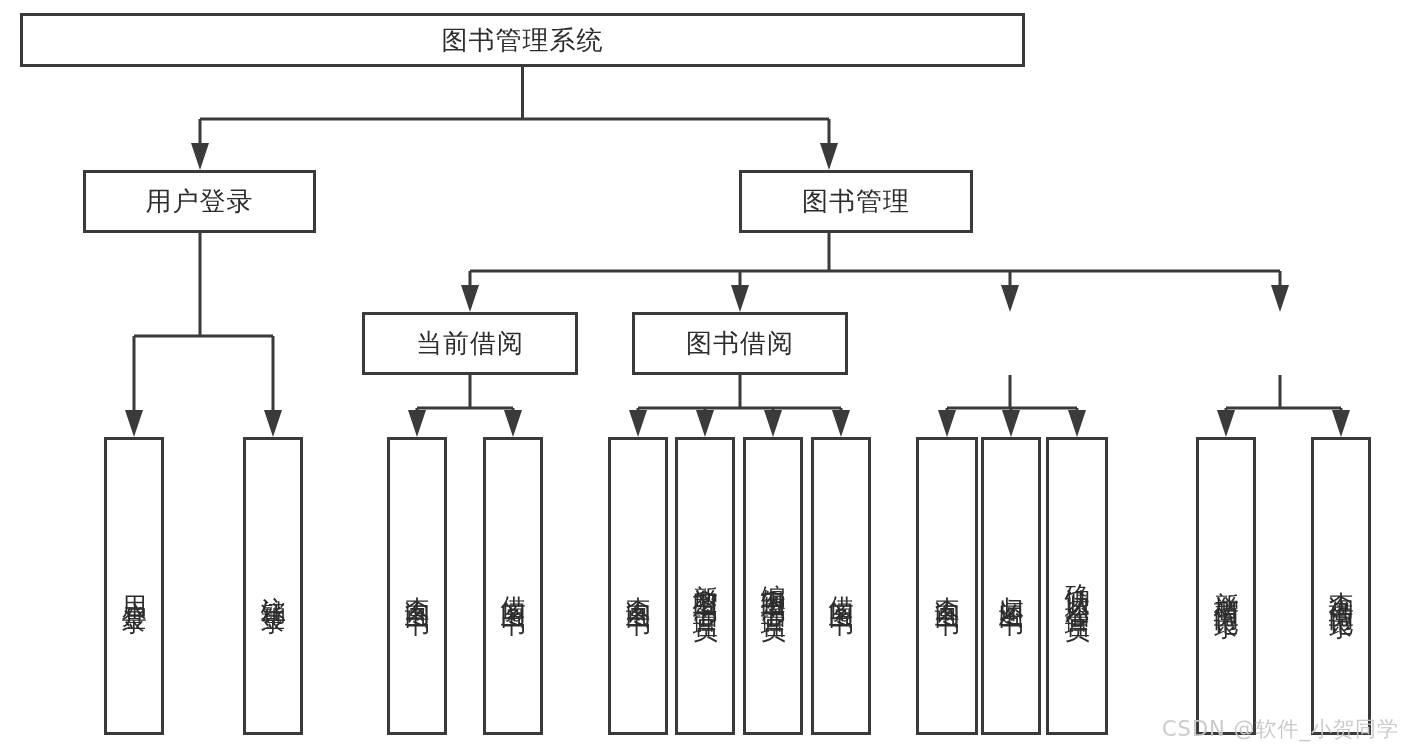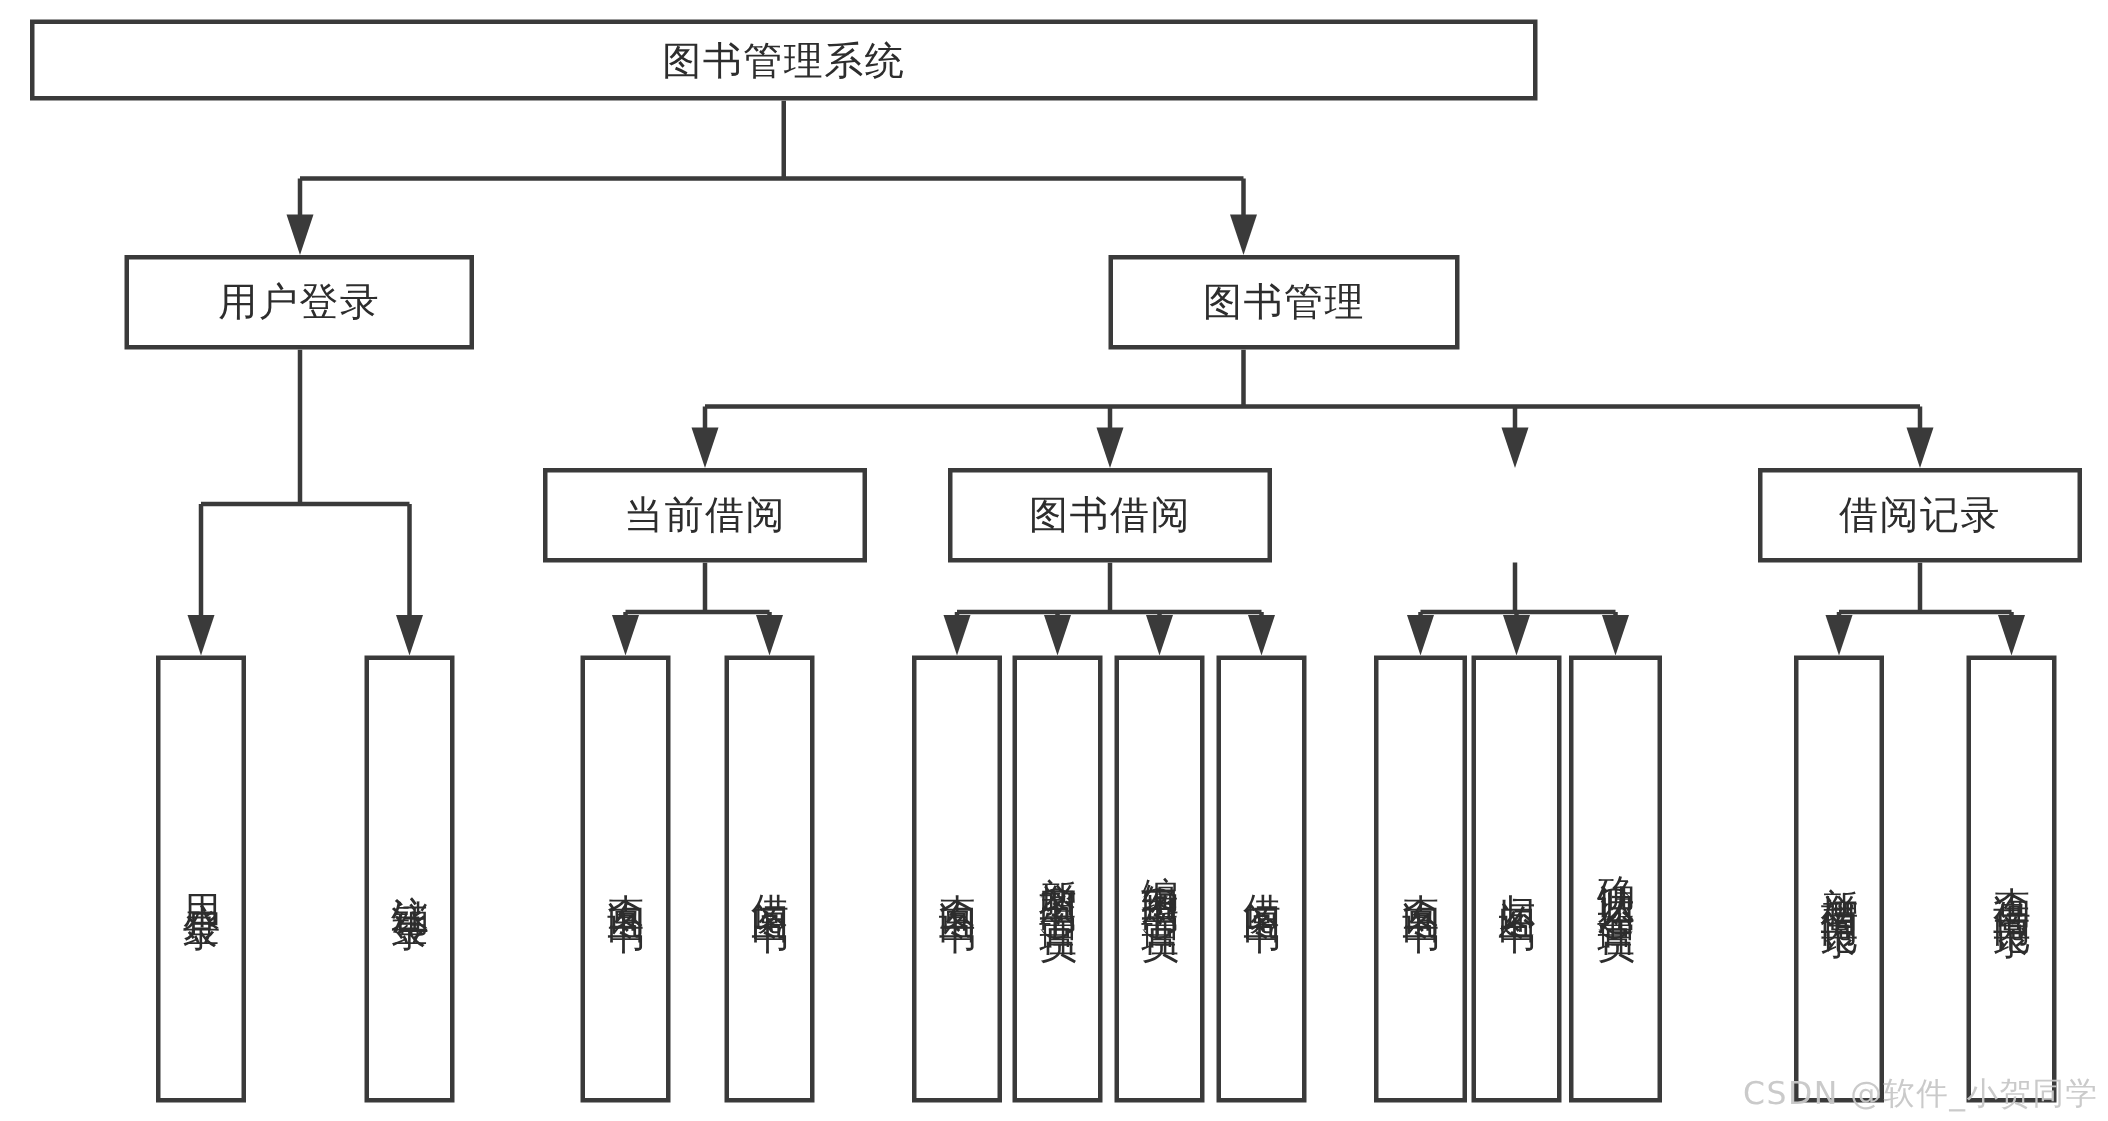--- a/index.html
+++ b/index.html
@@ -105,23 +105,20 @@
   <div class="hbox" style="left:712px;top:170px;width:234px;height:63px;margin-left:27px;">
     <span class="lbl">图书管理</span>
   </div>
 
   <div class="hbox" style="left:362px;top:312px;width:216px;height:63px;">
     <span class="lbl">当前借阅</span>
   </div>
   <div class="hbox" style="left:632px;top:312px;width:216px;height:63px;">
     <span class="lbl">图书借阅</span>
   </div>
-  <div class="hbox" style="left:1172px;top:312px;width:216px;height:63px;">
-    <span class="lbl">借阅记录</span>
-  </div>
 
   <div class="vbox" style="left:104px;top:437px;width:60px;height:298px;">
     <span class="lbl">用户登录</span>
   </div>
   <div class="vbox" style="left:243px;top:437px;width:60px;height:298px;">
     <span class="lbl">注销登录</span>
   </div>
 
   <div class="vbox" style="left:387px;top:437px;width:60px;height:298px;">
     <span class="lbl">查询图书</span>

